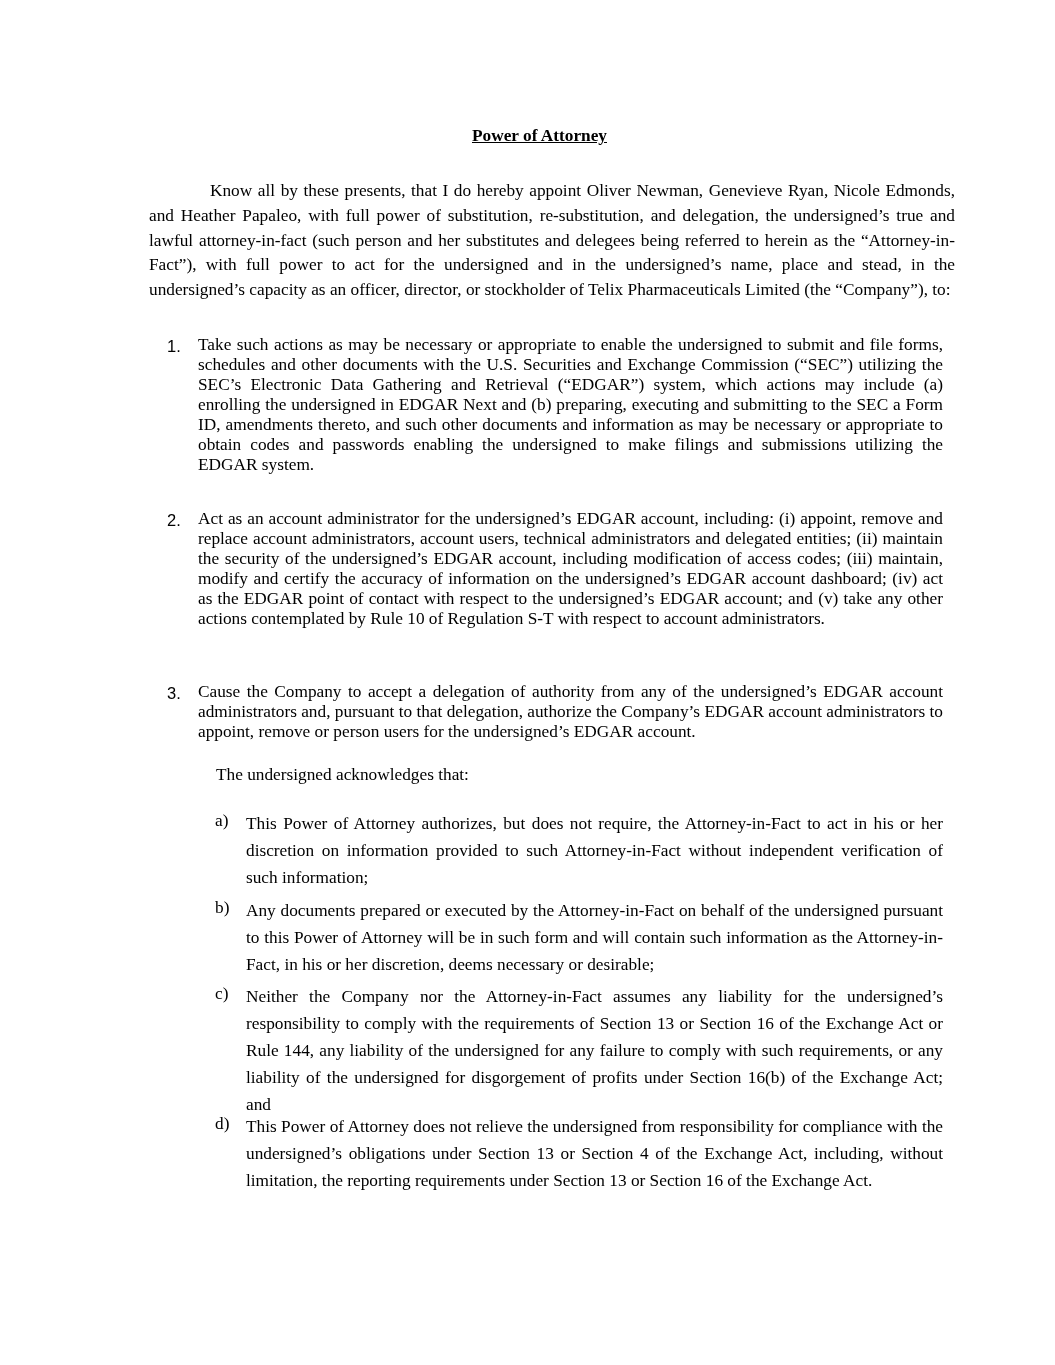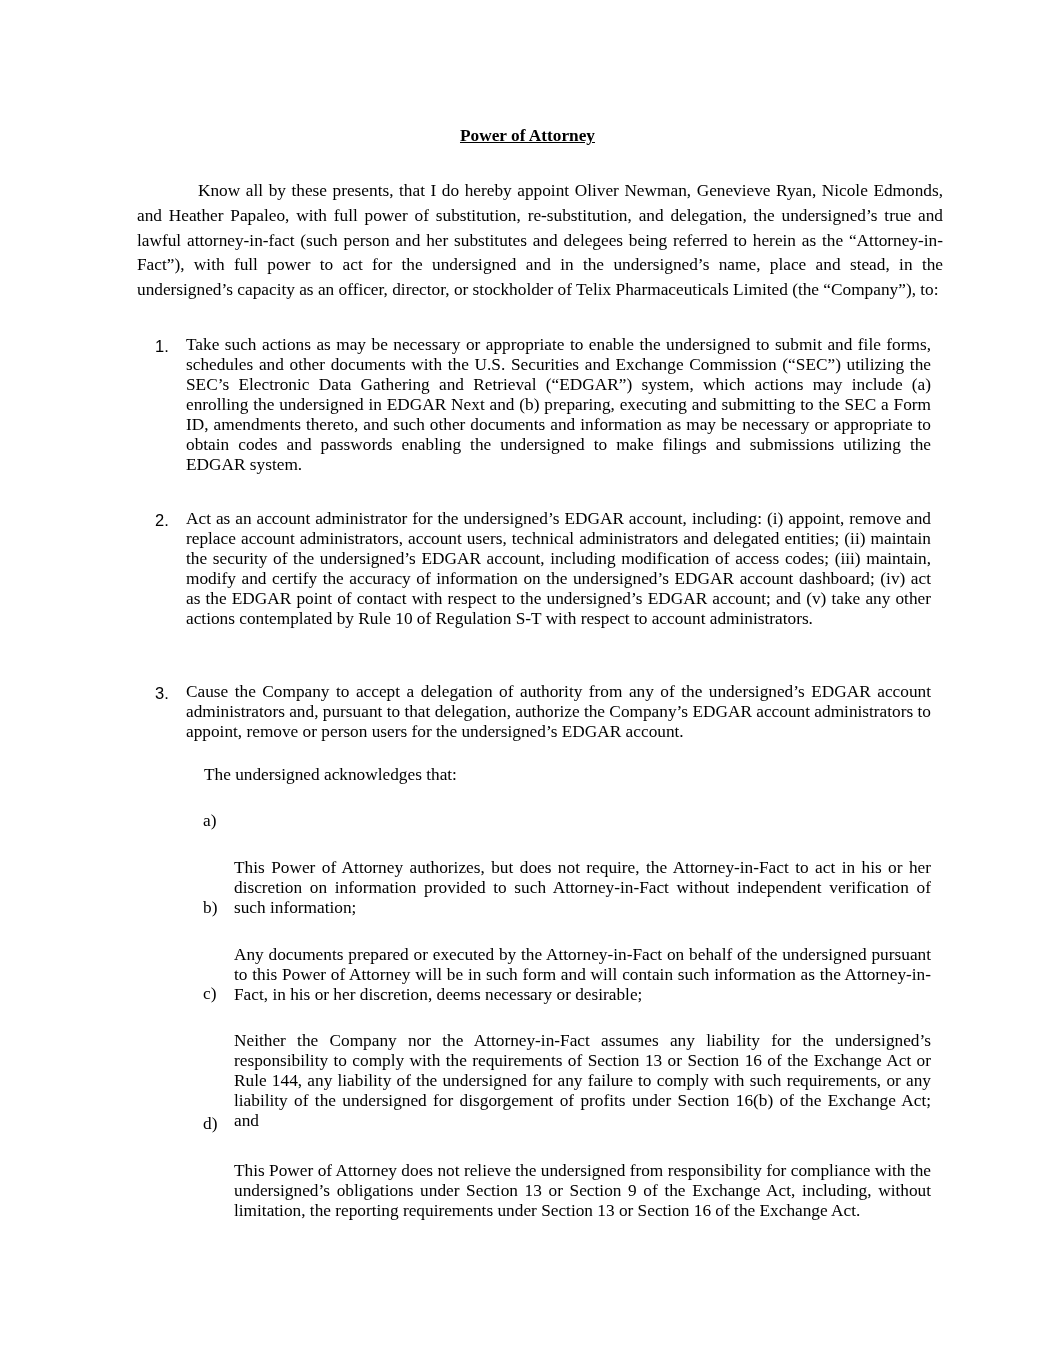--- a/index.html
+++ b/index.html
@@ -11,21 +11,21 @@
       width: 1055px;
       height: 1365px;
       position: relative;
       overflow: hidden;
       font-family: "Liberation Serif", "DejaVu Serif", serif;
       color: #000000;
       font-size: 17.3px;
     }
     .page {
       position: absolute;
-      left: 0;
+      left: 12px;
       top: 0;
       width: 880px;
       height: 1365px;
       background: #ffffff;
     }
     .title {
       position: absolute;
       top: 125px;
       left: 0;
       width: 1055px;
@@ -76,22 +76,21 @@
     }
     .alpha-item .marker {
       position: absolute;
       left: 0;
       top: 0;
       line-height: 22px;
     }
     .alpha-item .body {
       margin-left: 31px;
       text-align: justify;
-      line-height: 20px;
-      margin-top: 48px;
+      line-height: 27px;
     }
   </style>
 </head>
 <body>
 
 <div class="page">
 
   <div class="title">Power of Attorney</div>
 
   <p class="intro">Know all by these presents, that I do hereby appoint Oliver Newman, Genevieve Ryan, Nicole Edmonds, and Heather Papaleo, with full power of substitution, re-substitution, and delegation, the undersigned’s true and lawful attorney-in-fact (such person and her substitutes and delegees being referred to herein as the “Attorney-in-Fact”), with full power to act for the undersigned and in the undersigned’s name, place and stead, in the undersigned’s capacity as an officer, director, or stockholder of Telix Pharmaceuticals Limited (the “Company”), to:</p>
@@ -123,16 +122,16 @@
     <div class="body">Any documents prepared or executed by the Attorney-in-Fact on behalf of the undersigned pursuant to this Power of Attorney will be in such form and will contain such information as the Attorney-in-Fact, in his or her discretion, deems necessary or desirable;</div>
   </div>
 
   <div class="alpha-item" style="top:983px;">
     <span class="marker">c)</span>
     <div class="body">Neither the Company nor the Attorney-in-Fact assumes any liability for the undersigned’s responsibility to comply with the requirements of Section 13 or Section 16 of the Exchange Act or Rule 144, any liability of the undersigned for any failure to comply with such requirements, or any liability of the undersigned for disgorgement of profits under Section 16(b) of the Exchange Act; and</div>
   </div>
 
   <div class="alpha-item" style="top:1113px;">
     <span class="marker">d)</span>
-    <div class="body">This Power of Attorney does not relieve the undersigned from responsibility for compliance with the undersigned’s obligations under Section 13 or Section 9 of the Exchange Act, including, without limitation, the reporting requirements under Section 13 or Section 16 of the Exchange Act.</div>
+    <div class="body">This Power of Attorney does not relieve the undersigned from responsibility for compliance with the undersigned’s obligations under Section 13 or Section 4 of the Exchange Act, including, without limitation, the reporting requirements under Section 13 or Section 16 of the Exchange Act.</div>
   </div>
 
 </div>
 
 </body></html>

